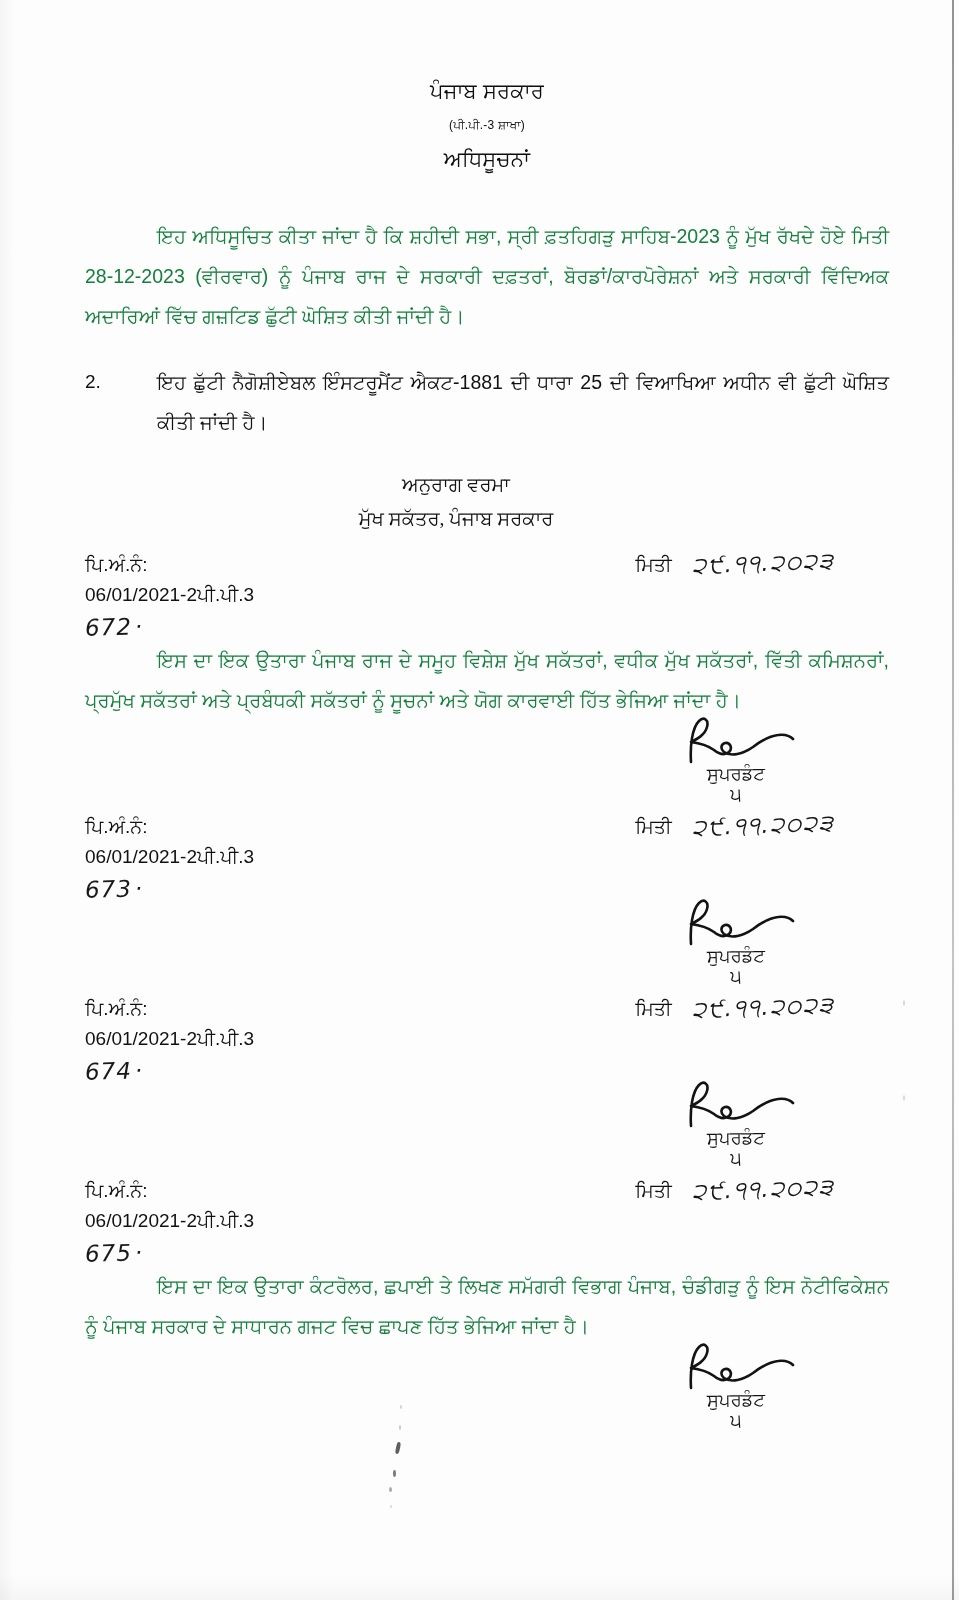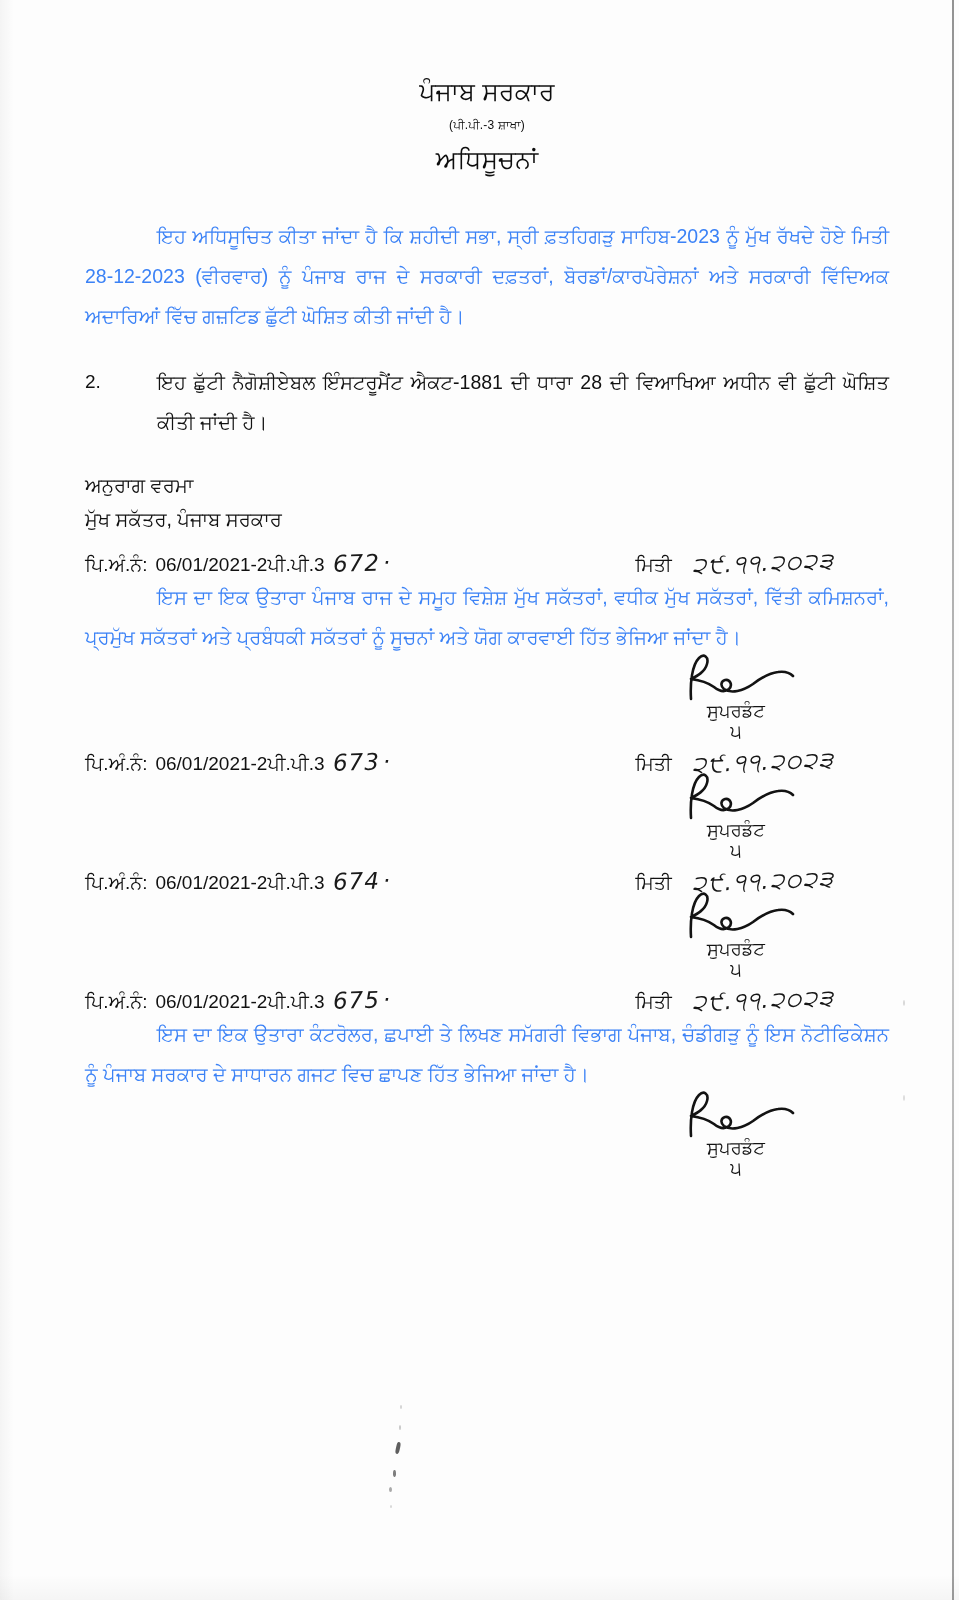--- a/index.html
+++ b/index.html
@@ -40,34 +40,34 @@
   .content {
     position: absolute;
     left: 85px;
     right: 70px;
     top: 74px;
   }
 
   
   .header { text-align: center; }
   .header .hline {
-    font-size: 25px;
+    font-size: 21px;
     line-height: 34px;
     letter-spacing: 0.2px;
     color: #0d0d0d;
   }
   .header .hline.sub { font-size: 12px; }
 
   
   .para {
     font-size: 19.5px;
     line-height: 40px;
     text-align: justify;
     text-justify: inter-word;
-    color: #3b82f6;
+    color: #15803d;
     margin: 0;
   }
   .para.indent { text-indent: 72px; }
 
   .numbered {
     display: flex;
     align-items: flex-start;
     gap: 0;
   }
   .numbered .num {
@@ -77,34 +77,35 @@
   }
   .numbered .ntext {
     flex: 1 1 auto;
     font-size: 19.5px;
     line-height: 40px;
     text-align: justify;
   }
 
   
   .signatory {
-    text-align: left;
+    text-align: center;
     font-size: 19.5px;
     line-height: 34px;
     padding-right: 62px;
+    font-family: Liberation Serif, serif;
   }
 
   
   .ref-row {
     display: flex;
     justify-content: space-between;
     align-items: baseline;
     font-size: 19px;
   }
-  .ref-left { display: flex; align-items: baseline; gap: 8px; white-space: nowrap; }
+  .ref-left { display: flex; align-items: baseline; gap: 8px; white-space: nowrap; flex-direction: column; }
   .ref-right { display: flex; align-items: baseline; gap: 20px; white-space: nowrap; padding-right: 55px; }
 
   .hand {
     font-family: "DejaVu Sans", sans-serif;
     font-size: 23px;
     font-style: italic;
     font-weight: 500;
     letter-spacing: 1px;
     color: #1a1a1a;
     transform: rotate(-1.5deg);
@@ -183,21 +184,21 @@
     </div>
 
     <div class="spacer-lg"></div>
 
     <p class="para indent">ਇਹ ਅਧਿਸੂਚਿਤ ਕੀਤਾ ਜਾਂਦਾ ਹੈ ਕਿ ਸ਼ਹੀਦੀ ਸਭਾ, ਸ੍ਰੀ ਫ਼ਤਹਿਗੜੁ ਸਾਹਿਬ-2023 ਨੂੰ ਮੁੱਖ ਰੱਖਦੇ ਹੋਏ ਮਿਤੀ 28-12-2023 (ਵੀਰਵਾਰ) ਨੂੰ ਪੰਜਾਬ ਰਾਜ ਦੇ ਸਰਕਾਰੀ ਦਫ਼ਤਰਾਂ, ਬੋਰਡਾਂ/ਕਾਰਪੋਰੇਸ਼ਨਾਂ ਅਤੇ ਸਰਕਾਰੀ ਵਿੱਦਿਅਕ ਅਦਾਰਿਆਂ ਵਿੱਚ ਗਜ਼ਟਿਡ ਛੁੱਟੀ ਘੋਸ਼ਿਤ ਕੀਤੀ ਜਾਂਦੀ ਹੈ।</p>
 
     <div class="spacer-md"></div>
 
     <div class="numbered">
       <div class="num">2.</div>
-      <div class="ntext">ਇਹ ਛੁੱਟੀ ਨੈਗੋਸ਼ੀਏਬਲ ਇੰਸਟਰੂਮੈਂਟ ਐਕਟ-1881 ਦੀ ਧਾਰਾ 28 ਦੀ ਵਿਆਖਿਆ ਅਧੀਨ ਵੀ ਛੁੱਟੀ ਘੋਸ਼ਿਤ ਕੀਤੀ ਜਾਂਦੀ ਹੈ।</div>
+      <div class="ntext">ਇਹ ਛੁੱਟੀ ਨੈਗੋਸ਼ੀਏਬਲ ਇੰਸਟਰੂਮੈਂਟ ਐਕਟ-1881 ਦੀ ਧਾਰਾ 25 ਦੀ ਵਿਆਖਿਆ ਅਧੀਨ ਵੀ ਛੁੱਟੀ ਘੋਸ਼ਿਤ ਕੀਤੀ ਜਾਂਦੀ ਹੈ।</div>
     </div>
 
     <div class="spacer-md"></div>
 
     <div class="signatory">
       <div>ਅਨੁਰਾਗ ਵਰਮਾ</div>
       <div>ਮੁੱਖ ਸਕੱਤਰ, ਪੰਜਾਬ ਸਰਕਾਰ</div>
     </div>
 
     <div class="spacer-sm"></div>

